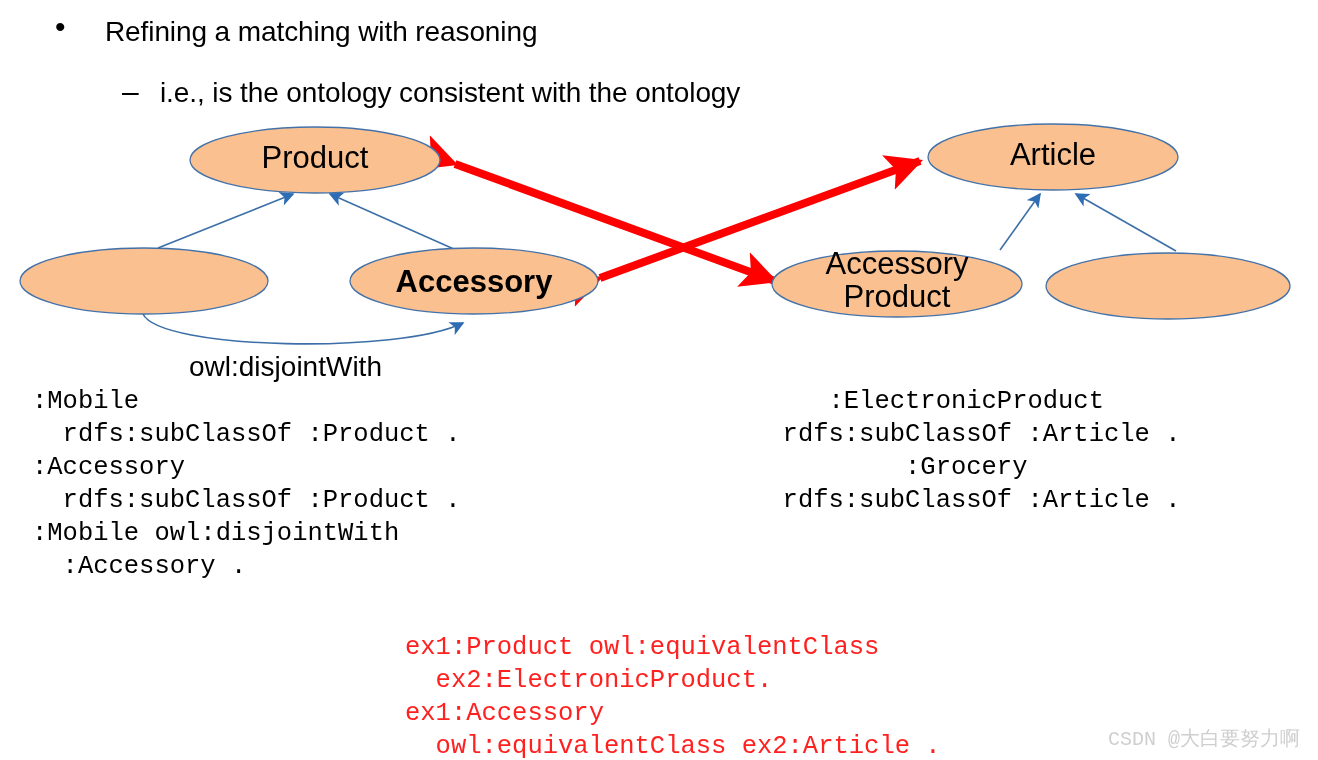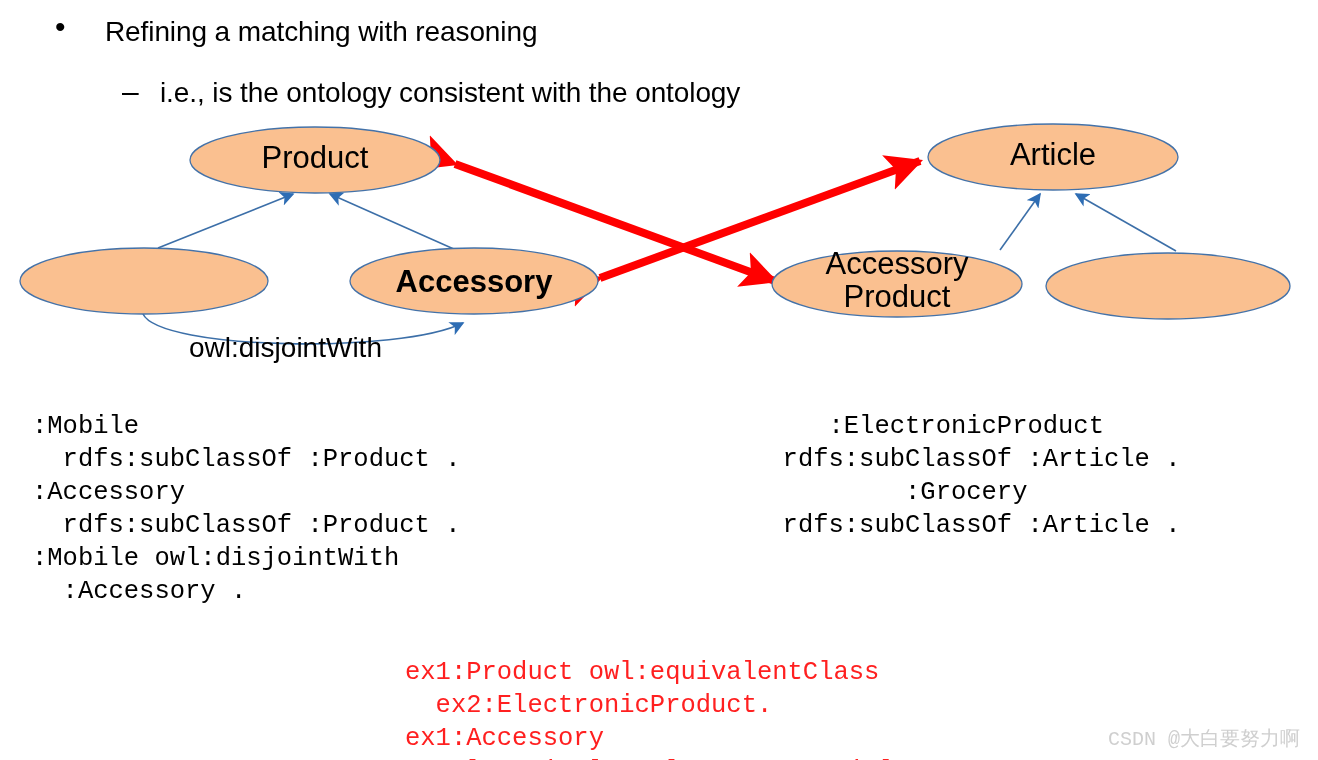--- a/index.html
+++ b/index.html
@@ -78,32 +78,32 @@
     color: #000000;
     pointer-events: none;
     white-space: pre-line;
   }
   .edge-label {
     position: absolute;
     font-size: 28px;
     line-height: 1;
     color: #000000;
     white-space: nowrap;
+    margin-top: 19px;
   }
 
   
   .code {
     position: absolute;
     font-family: "Liberation Mono", "DejaVu Sans Mono", monospace;
     font-size: 25.5px;
     line-height: 33px;
     white-space: pre;
     color: #000000;
     letter-spacing: 0px;
-    margin-top: 25px;
   }
   #code-left  { left: 32px;  top: 385px; }
   #code-right { left: 752px; top: 385px; text-align: center; }
   #code-mapping {
     left: 405px;
     top: 631px;
     color: #FF2020;
   }
 
   

